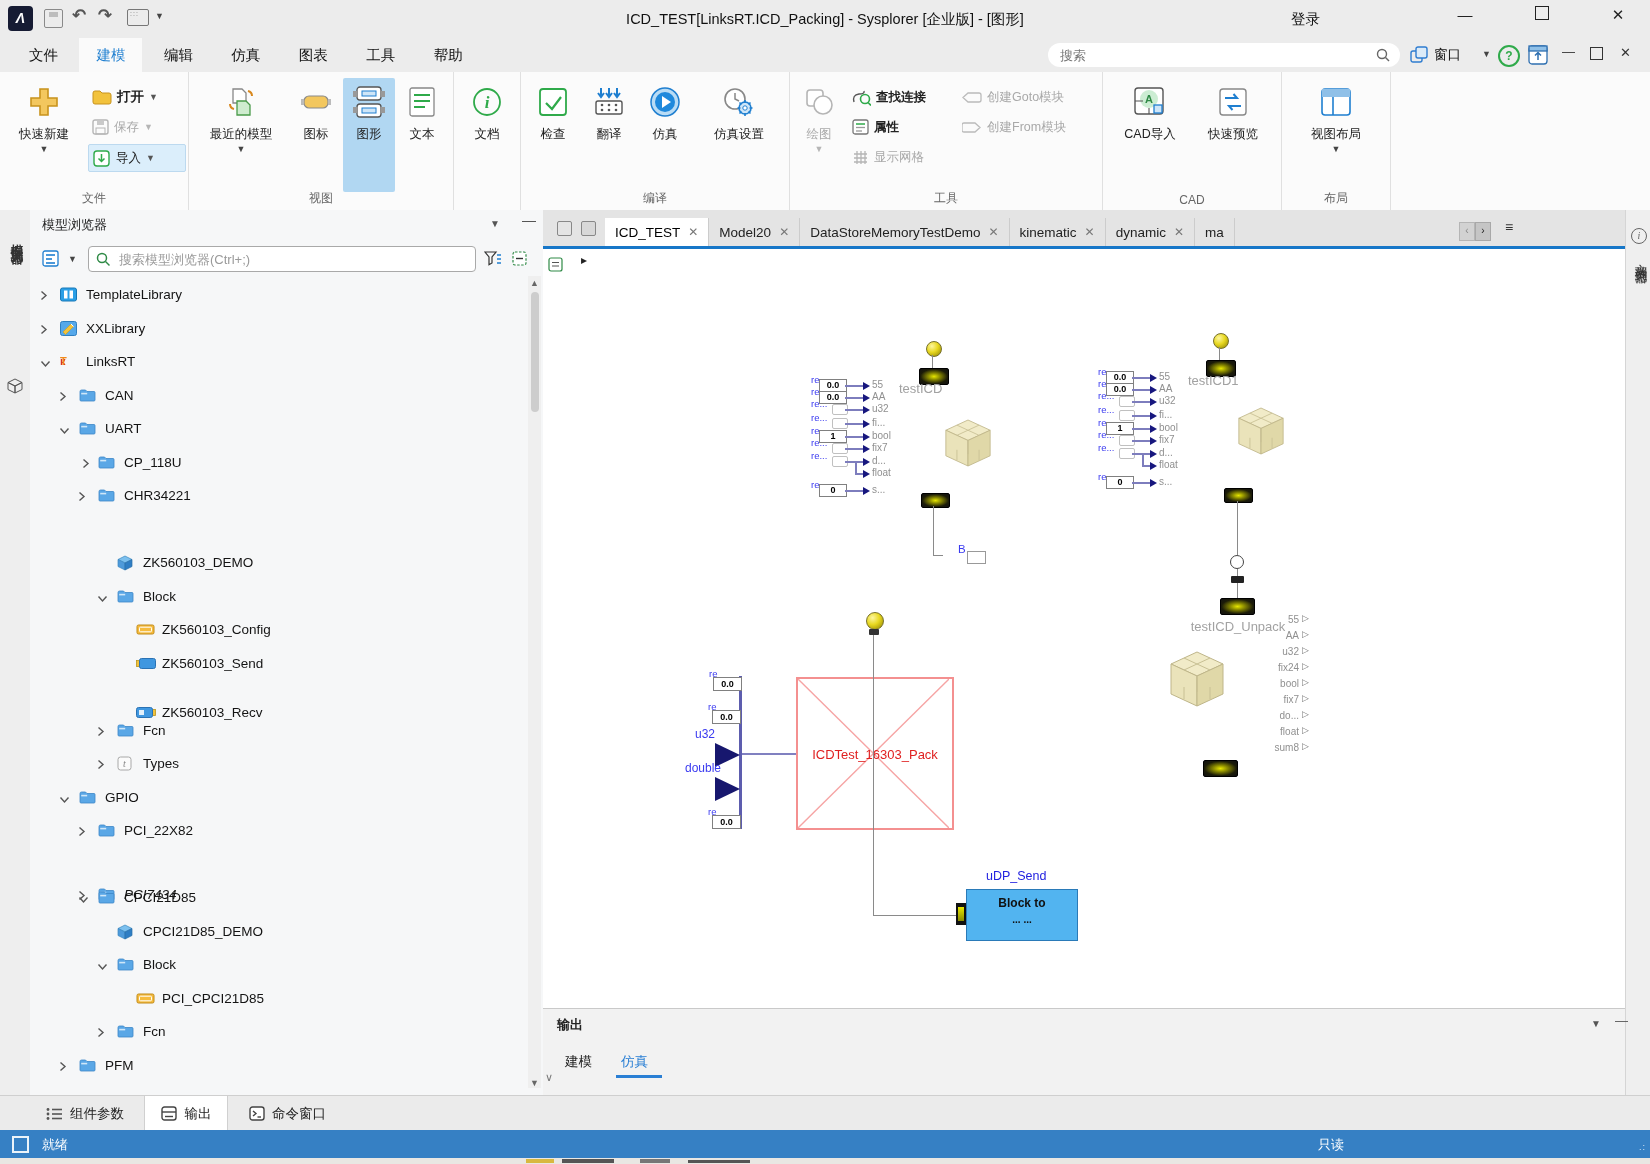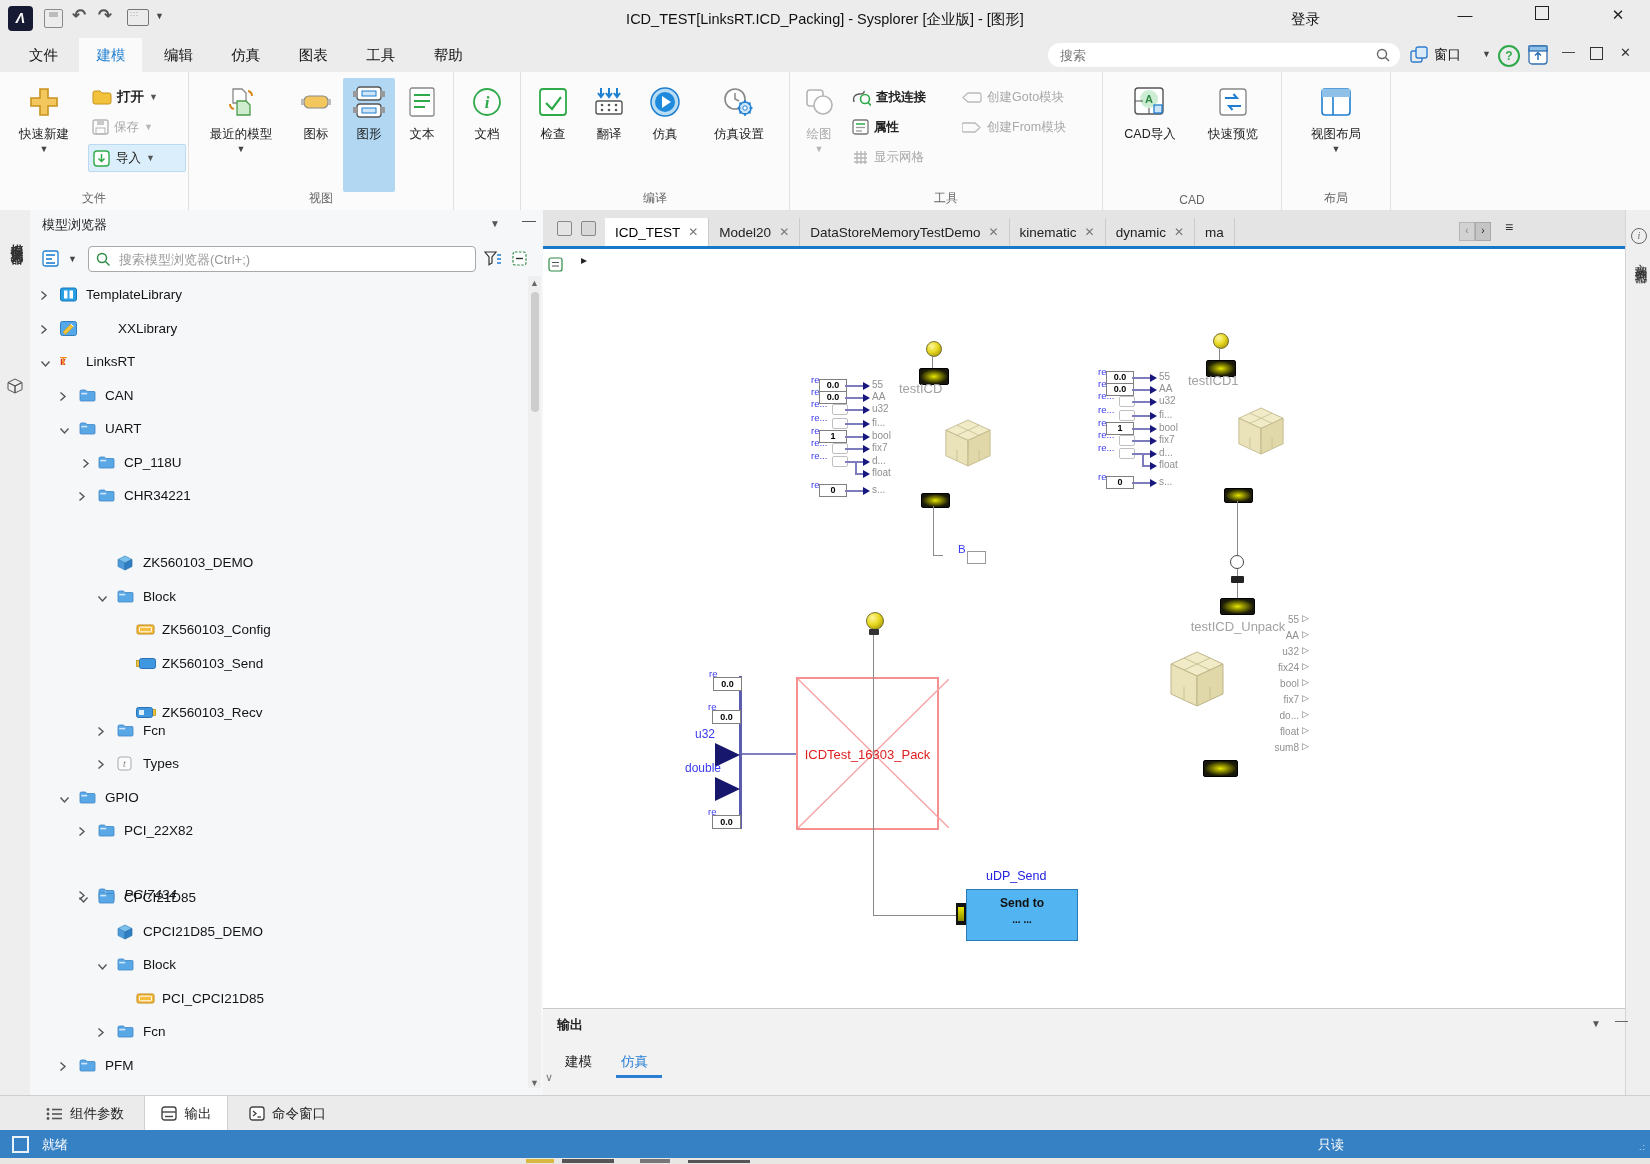--- a/index.html
+++ b/index.html
@@ -417,21 +417,21 @@
         </div>
         <div class="trow" style="top: 102.5px;">
           <span style="left:10px;top:8px;width:12px;"><svg width="8" height="11" style="margin-top:3px;">
               <path d="M1.5 1.5 L6 5.5 L1.5 9.5" stroke="#555" fill="none" stroke-width="1.4"></path>
             </svg></span>
           <span style="left:30px;top:8px;"><svg width="17" height="15">
               <rect x="0.5" y="0.5" width="16" height="14" rx="2" fill="#55a8ea" stroke="#2f7fc0"></rect>
               <path d="M3 11 L11 3 L13.5 5.5 L5.5 13.5 Z" fill="#f2c23c" stroke="#caa42c" stroke-width="0.8"></path>
               <path d="M11 3 l2.5 2.5" stroke="#fff"></path>
             </svg></span>
-          <span class="tlabel" style="left:56px;margin-left:32px;">XXLibrary</span>
+          <span class="tlabel" style="left:56px;">XXLibrary</span>
         </div>
         <div class="trow" style="top: 136px;">
           <span style="left:10px;top:8px;width:12px;"><svg width="11" height="8" style="margin-top:5px;">
               <path d="M1.5 1.5 L5.5 6 L9.5 1.5" stroke="#555" fill="none" stroke-width="1.4"></path>
             </svg></span>
           <span style="left:30px;top:8px;">
             <span style="font:700 11px/15px &quot;Liberation Sans&quot;,sans-serif;">
               <span style="color:#d83420;">к</span>
               <span style="color:#f08a1e;">T</span>
             </span>
@@ -711,21 +711,21 @@
     <div class="a" style="left:627px;top:402px;"><svg width="54" height="56" viewBox="0 0 54 56">
           <polygon points="27,1 53,13 27,25 1,13" fill="#f1ebc8" stroke="#bfb68a"></polygon>
           <polygon points="1,13 27,25 27,55 1,43" fill="#eae3ba" stroke="#bfb68a"></polygon>
           <polygon points="53,13 27,25 27,55 53,43" fill="#e0d8a8" stroke="#bfb68a"></polygon>
           <path d="M14 7 L40 19 M40 7 L14 19 M27 25 L27 41 M14 48 L14 36 M40 48 L40 36" stroke="#c8c094" fill="none"></path>
         </svg></div>
     <div class="gb a" style="left:660px;top:511px;width:33px;height:15px;"></div>
 
     <div class="lamp a" style="left:323px;top:363px;width:16px;height:16px;"></div>
     <div class="a" style="left:326px;top:380px;width:10px;height:6px;background:#333;border-radius:1px;"></div>
-    <div class="a" style="left:253px;top:428px;width:143px;height:153px;border:2px solid #f49090;box-sizing:border-box;">
+    <div class="a" style="left:253px;top:428px;width:158px;height:153px;border:2px solid #f49090;box-sizing:border-box;">
       <svg width="151" height="149" style="display:block;">
           <line x1="0" y1="0" x2="151" y2="149" stroke="#f6a4a4" stroke-width="1.4"></line>
           <line x1="151" y1="0" x2="0" y2="149" stroke="#f6a4a4" stroke-width="1.4"></line>
         </svg>
       <div class="a" style="left:0;top:68px;width:100%;text-align:center;color:#e02020;font-size:13px;">ICDTest_16303_Pack</div>
     </div>
     <div class="glv a" style="left:330px;top:386px;height:281px;background:#8a8a8a;"></div>
     <div class="glh a" style="left:330px;top:666px;width:84px;"></div>
     <div class="a" style="left:196px;top:427px;width:3px;height:153px;background:#5d5dae;"></div>
     <div class="srclab a" style="left:166px;top:419px;">re</div>
@@ -738,21 +738,21 @@
     <div class="tri a" style="left:172px;top:528px;"></div>
     <div class="srclab a" style="left:165px;top:557px;">re</div>
     <div class="srcbox a" style="left:169px;top:566px;width:27px;height:12px;line-height:12px;">0.0</div>
     <div class="a" style="left:199px;top:504px;width:54px;height:2px;background:#8080c0;"></div>
 
     <div class="a" style="left:443px;top:620px;color:#2222e0;font-size:12.5px;">uDP_Send</div>
     <div class="a" style="left:413px;top:654px;width:10px;height:22px;background:#111;">
         <div style="margin:4px auto;width:6px;height:14px;background:linear-gradient(#e8e800,#8a8a00);"></div>
       </div>
     <div class="a" style="left:423px;top:640px;width:112px;height:52px;background:#52b4f0;border:1.5px solid #2a7ab8;box-sizing:border-box;">
-      <div style="text-align:center;margin-top:6px;font-size:12px;font-weight:700;color:#111;">Send to</div>
+      <div style="text-align:center;margin-top:6px;font-size:12px;font-weight:700;color:#111;">Block to</div>
       <div style="text-align:center;margin-top:4px;font-size:10px;font-weight:700;color:#111;">... ...</div>
     </div>
   <div class="srclab a" style="left:268px;top:125px;">re</div>
       <div class="srcbox a" style="left:276px;top:130px;width:26px;height:11px;">0.0</div>
       <div class="wh a" style="left:302px;top:136px;width:18px;"></div>
       <div class="ah a" style="left:320px;top:133px;"></div>
       <div class="portlab a" style="left:329px;top:130px;">55</div>
       <div class="srclab a" style="left:268px;top:137px;">re</div>
       <div class="srcbox a" style="left:276px;top:142px;width:26px;height:11px;">0.0</div>
       <div class="wh a" style="left:302px;top:148px;width:18px;"></div>

